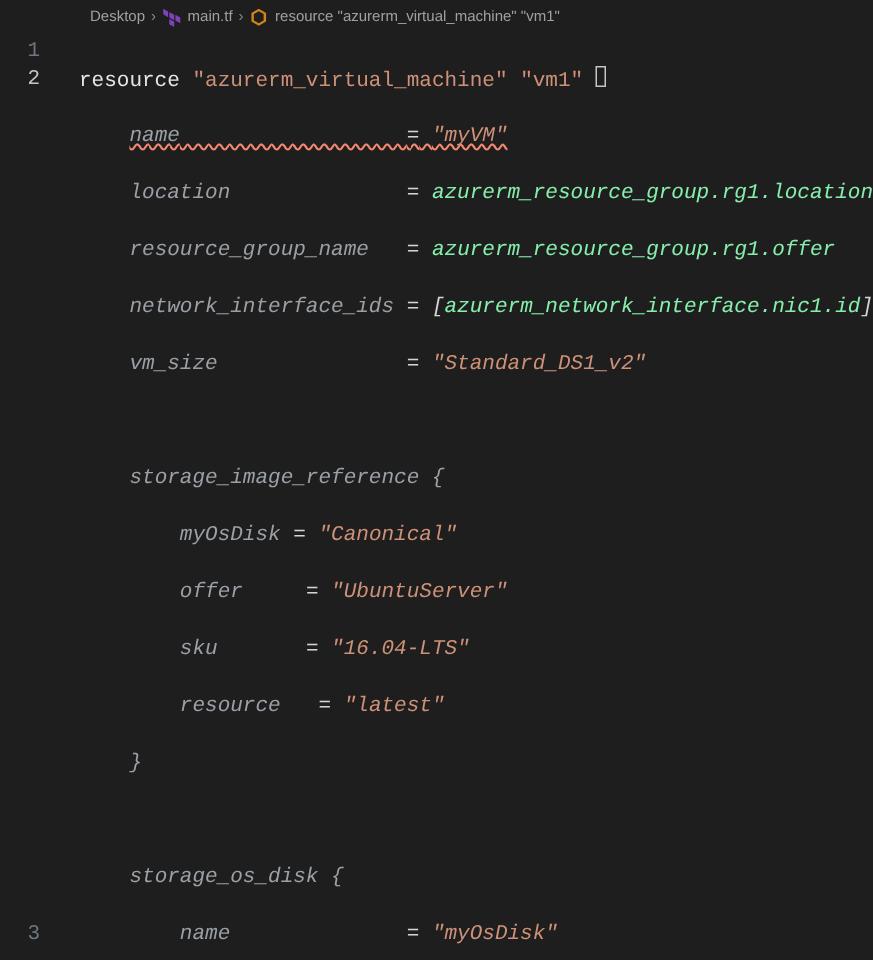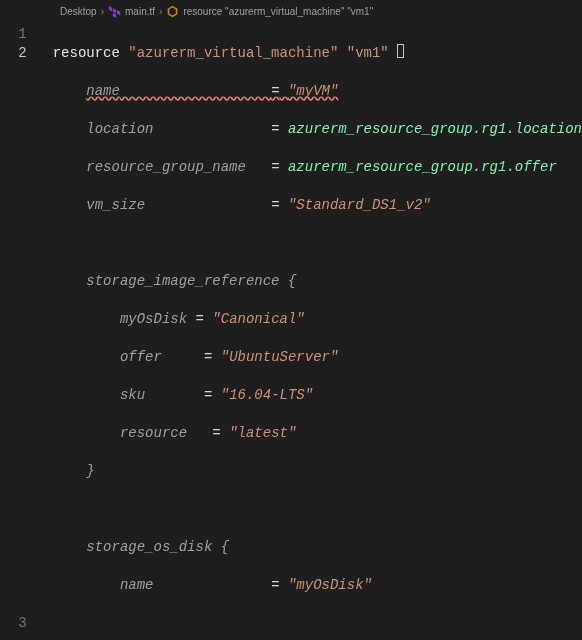--- a/index.html
+++ b/index.html
@@ -116,20 +116,21 @@
       <div class="ln"></div>
       <div class="ln"></div>
       <div class="ln"></div>
     <div class="ln">3</div>
   </div>
   <div class="code">
 <div><span class="kw" style="font-style:normal">resource</span> <span class="str" style="font-style:normal">"azurerm_virtual_machine"</span> <span class="str" style="font-style:normal">"vm1"</span> <span class="cursor-box"></span></div>
 <div>    <span class="squiggle"><span>name</span>                  <span class="punct">=</span> <span class="str">"myVM"</span></span></div>
 <div>    <span>location</span>              <span class="punct">=</span> <span class="val">azurerm_resource_group.rg1.location</span></div>
 <div>    <span>resource_group_name</span>   <span class="punct">=</span> <span class="val">azurerm_resource_group.rg1.offer</span></div>
+<div>    <span>network_interface_ids</span> <span class="punct">=</span> <span class="punct">[</span><span class="val">azurerm_network_interface.nic1.id</span><span class="punct">]</span></div>
 <div>    <span>vm_size</span>               <span class="punct">=</span> <span class="str">"Standard_DS1_v2"</span></div>
 <div> </div>
 <div>    <span>storage_image_reference {</span></div>
 <div>        <span>myOsDisk</span> <span class="punct">=</span> <span class="str">"Canonical"</span></div>
 <div>        <span>offer</span>     <span class="punct">=</span> <span class="str">"UbuntuServer"</span></div>
 <div>        <span>sku</span>       <span class="punct">=</span> <span class="str">"16.04-LTS"</span></div>
 <div>        <span>resource</span>   <span class="punct">=</span> <span class="str">"latest"</span></div>
 <div>    <span>}</span></div>
 <div> </div>
 <div>    <span>storage_os_disk {</span></div>

